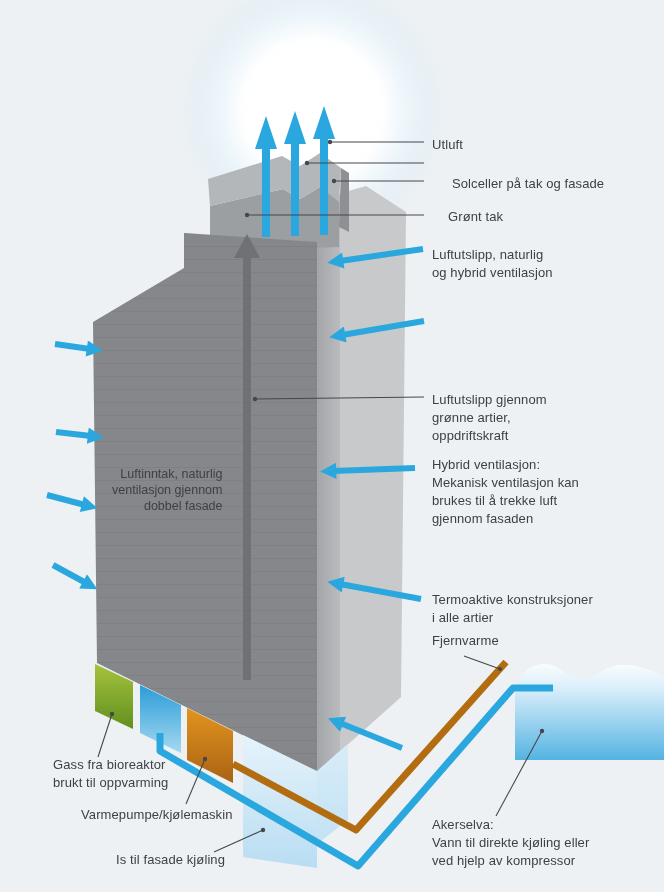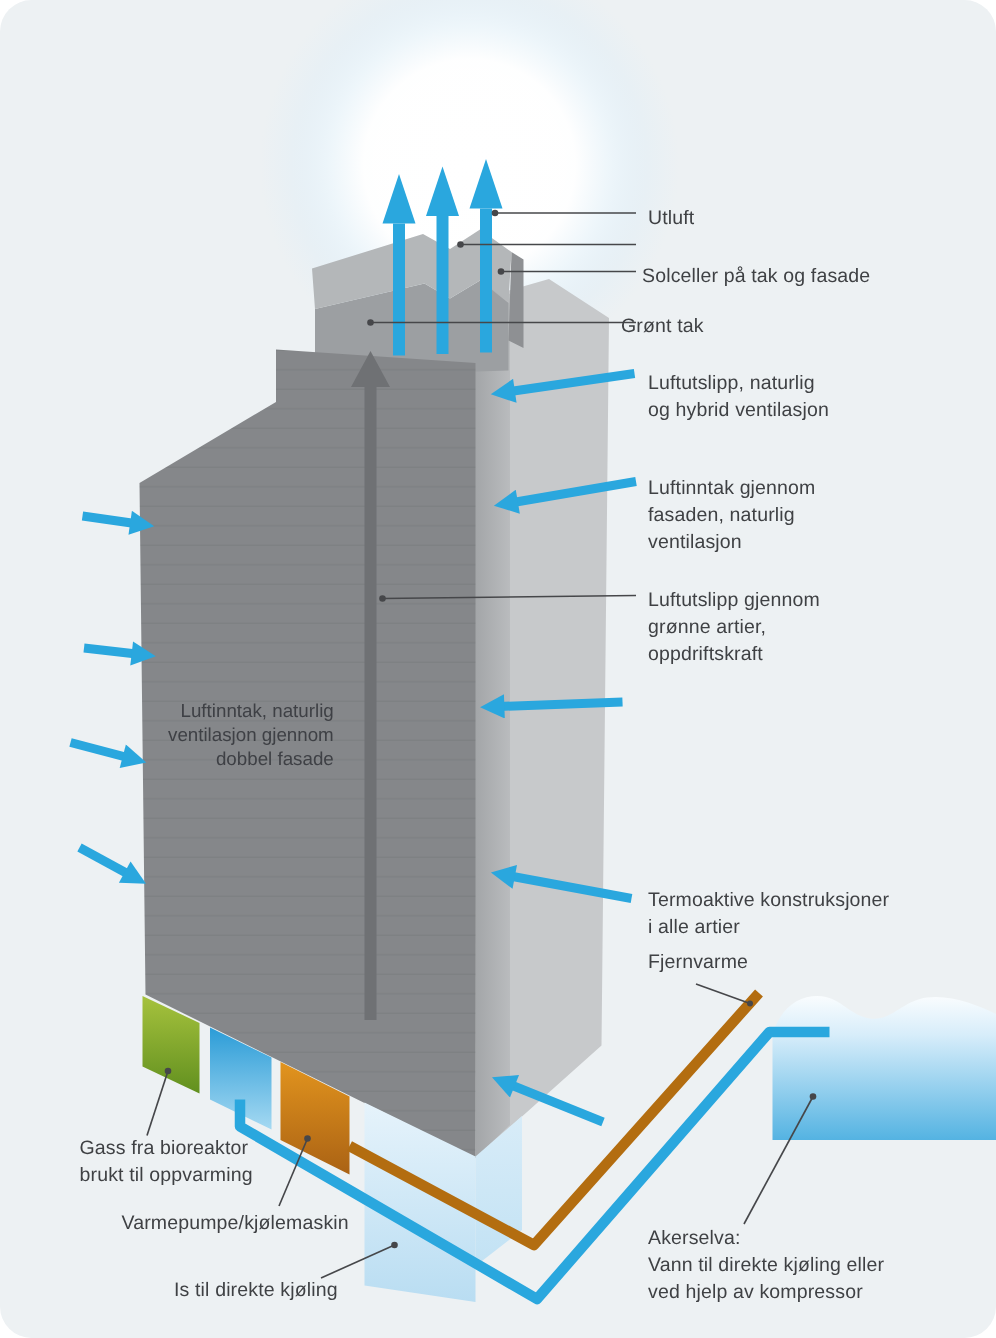--- a/index.html
+++ b/index.html
@@ -2,21 +2,20 @@
 <html style="--c-bg: #edf1f3; --c-arrow: #2aa7de; --c-brown: #b36d10; --c-front: #85878a; --c-side: #c7c9cb; --c-roof: #b4b7b9; --c-band: #9c9fa2; --c-updraft: #6f7174; --c-text: #3f4144; --c-leader: #46474a;"><head>
 <meta charset="utf-8">
 <style>
   html,body{margin:0;padding:0;}
   body{font-family:"Liberation Sans", sans-serif;}
   #canvas{
     position:relative;
     width:664px;height:892px;
     background:var(--c-bg,#edf1f3);
     overflow:hidden;
-    border-radius:21px;
   }
   #scene{position:absolute;left:0;top:0;}
   .lbl{
     position:absolute;
     font-size:13px;
     line-height:18px;
     color:var(--c-text,#3f4144);
     white-space:pre-line;
     letter-spacing:0.1px;
   }
@@ -158,39 +157,40 @@
     <line class="leader" x1="98" y1="757" x2="112" y2="714"></line>
         <circle class="leader-dot" cx="112" cy="714" r="2.2"></circle>
     <line class="leader" x1="186" y1="804" x2="205" y2="759"></line>
         <circle class="leader-dot" cx="205" cy="759" r="2.2"></circle>
     <line class="leader" x1="214" y1="852" x2="263" y2="830"></line>
         <circle class="leader-dot" cx="263" cy="830" r="2.2"></circle>
   </g>
 </svg>
 
 <div class="lbl" style="left:432px;top:136px">Utluft</div>
-<div class="lbl" style="left:428px;top:175px">Solceller på tak og fasade</div>
-<div class="lbl" style="left:414px;top:208px">Grønt tak</div>
+<div class="lbl" style="left:452px;top:175px">Solceller på tak og fasade</div>
+<div class="lbl" style="left:448px;top:208px">Grønt tak</div>
 <div class="lbl" style="left:432px;top:246px">Luftutslipp, naturlig
 og hybrid ventilasjon</div>
-<div class="lbl" style="left:432px;top:316px">Luftinntak gjennom
-fasaden, naturlig
-ventilasjon</div>
 <div class="lbl" style="left:432px;top:391px">Luftutslipp gjennom
 grønne artier,
 oppdriftskraft</div>
+<div class="lbl" style="left:432px;top:456px">Hybrid ventilasjon:
+Mekanisk ventilasjon kan
+brukes til å trekke luft
+gjennom fasaden</div>
 <div class="lbl" style="left:432px;top:591px">Termoaktive konstruksjoner
 i alle artier</div>
 <div class="lbl" style="left:432px;top:632px">Fjernvarme</div>
 <div class="lbl" style="left:432px;top:816px">Akerselva:
 Vann til direkte kjøling eller
 ved hjelp av kompressor</div>
 
 <div class="lbl" style="left:53px;top:756px">Gass fra bioreaktor
 brukt til oppvarming</div>
 <div class="lbl" style="left:81px;top:806px">Varmepumpe/kjølemaskin</div>
-<div class="lbl" style="left:116px;top:851px">Is til direkte kjøling</div>
+<div class="lbl" style="left:116px;top:851px">Is til fasade kjøling</div>
 
 <div class="lbl-facade" style="left:112px;top:466px">Luftinntak, naturlig
 ventilasjon gjennom
 dobbel fasade</div>
 
 </div>
 
 </body></html>

